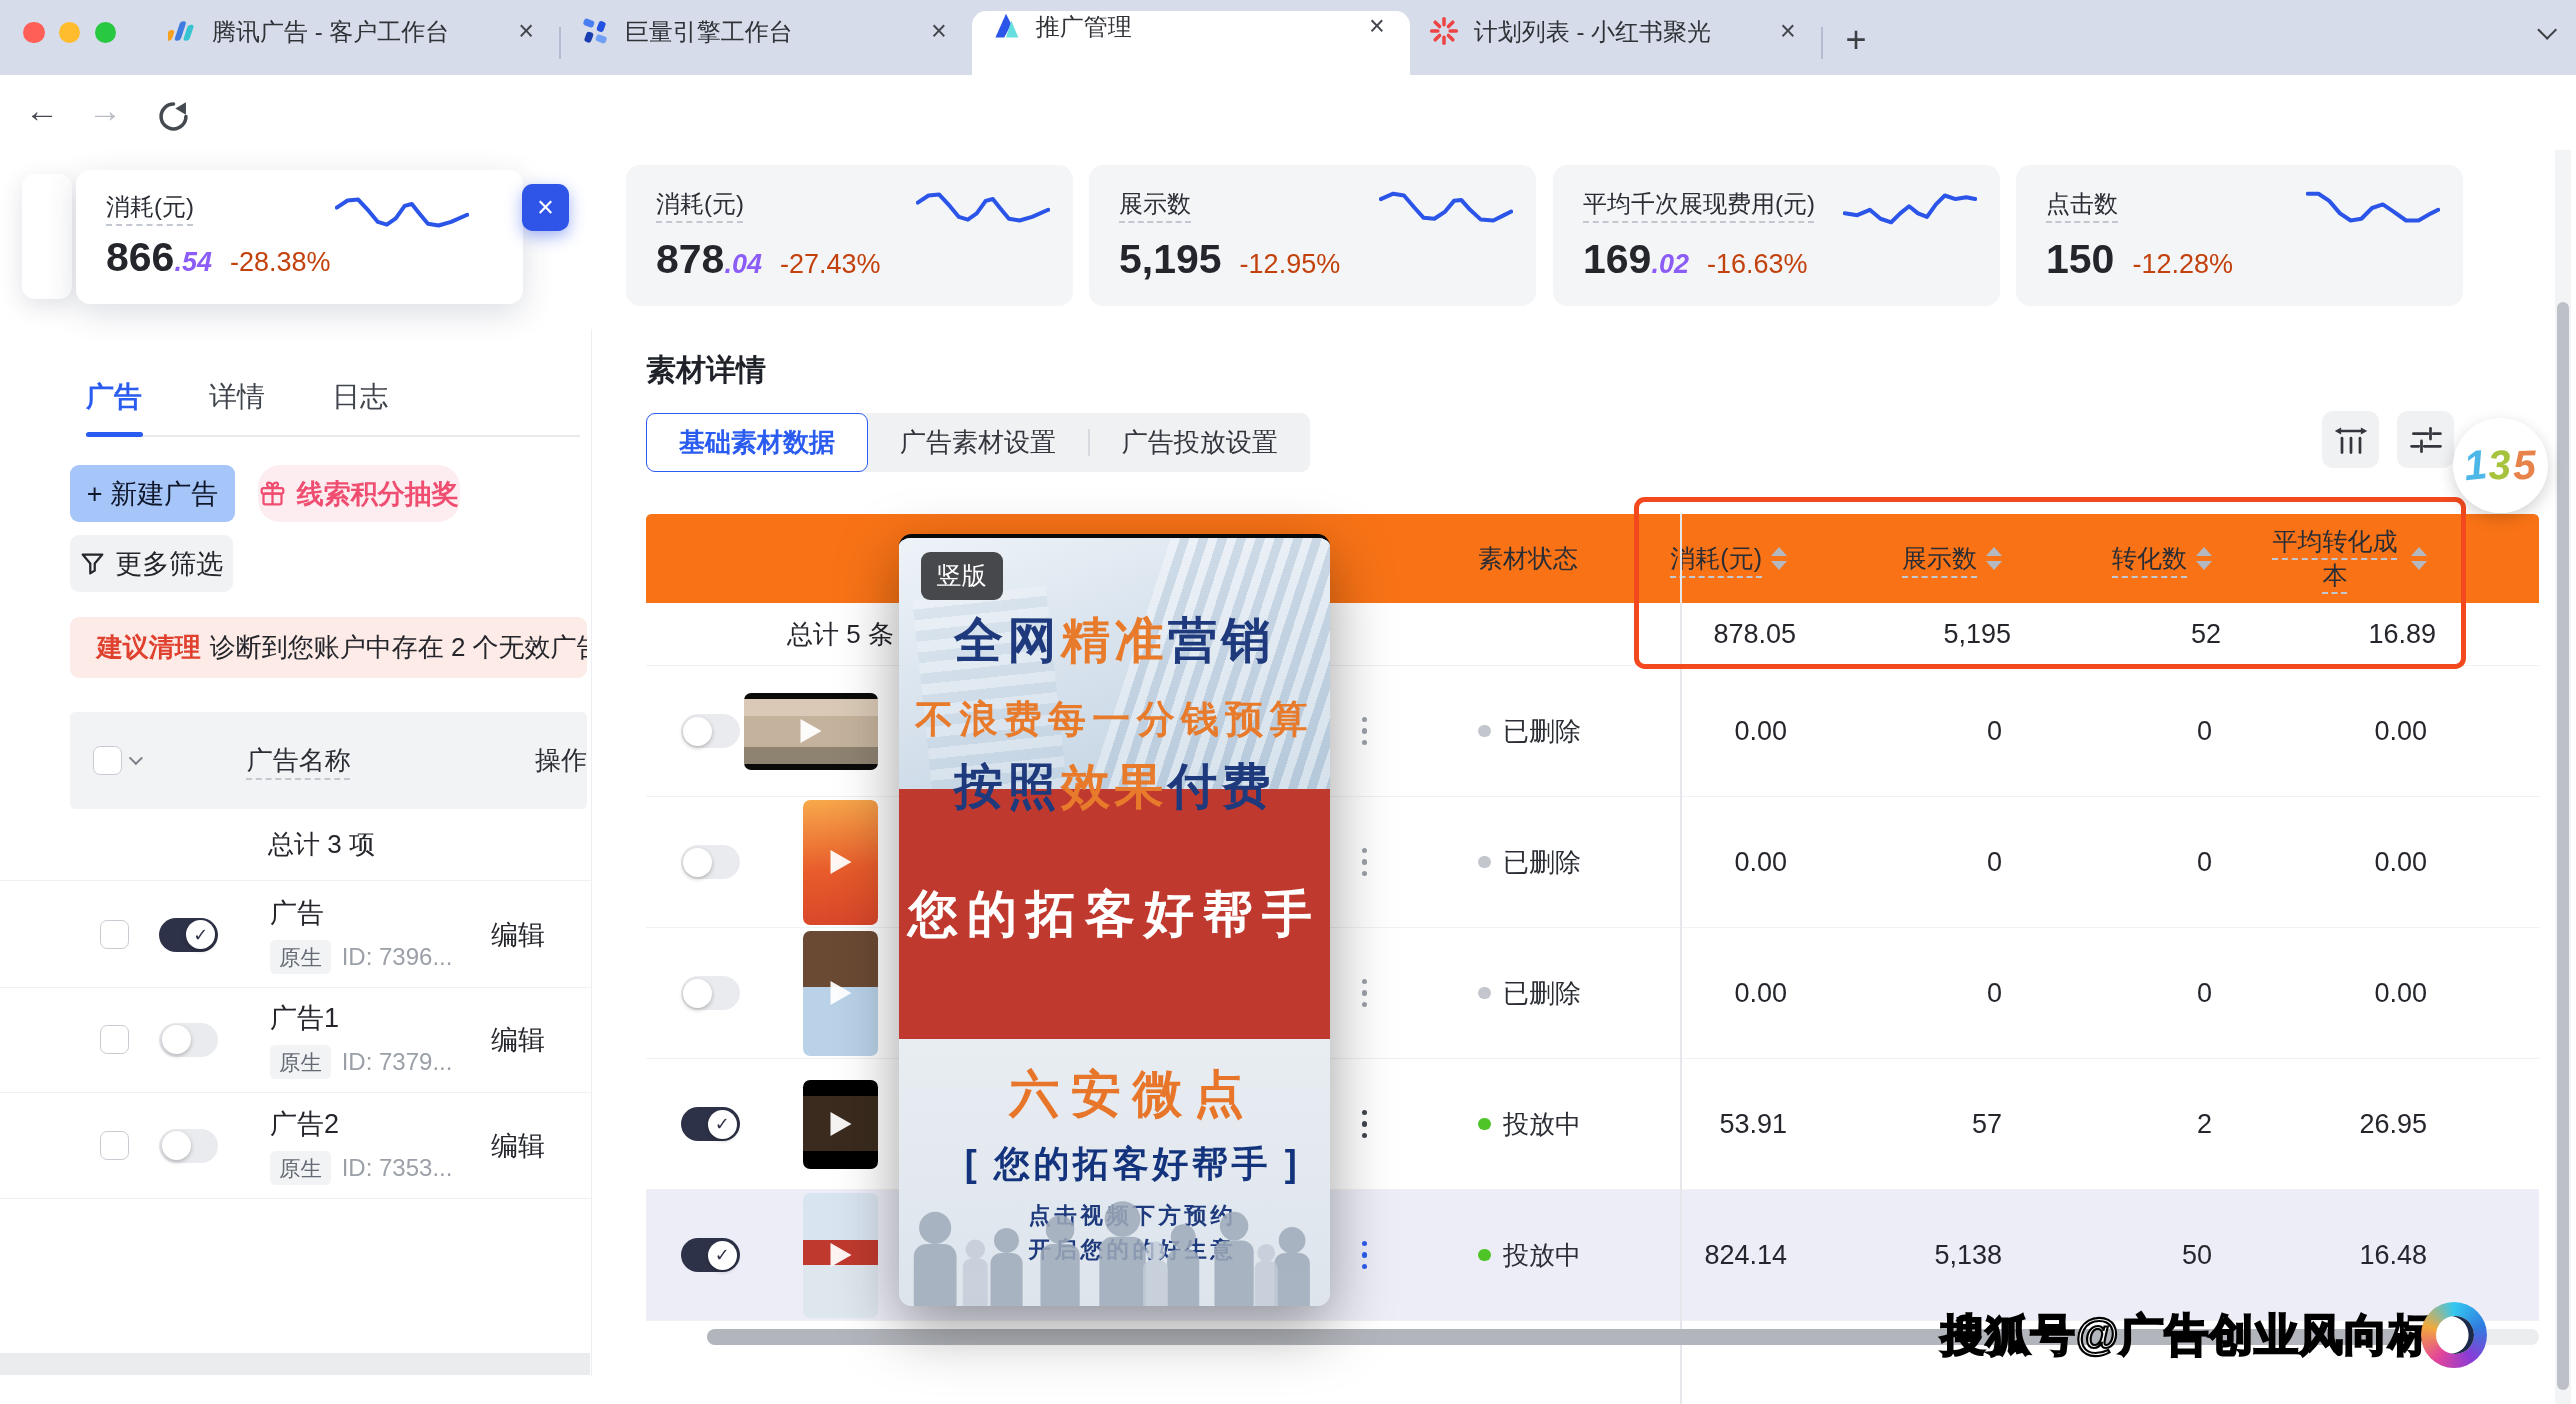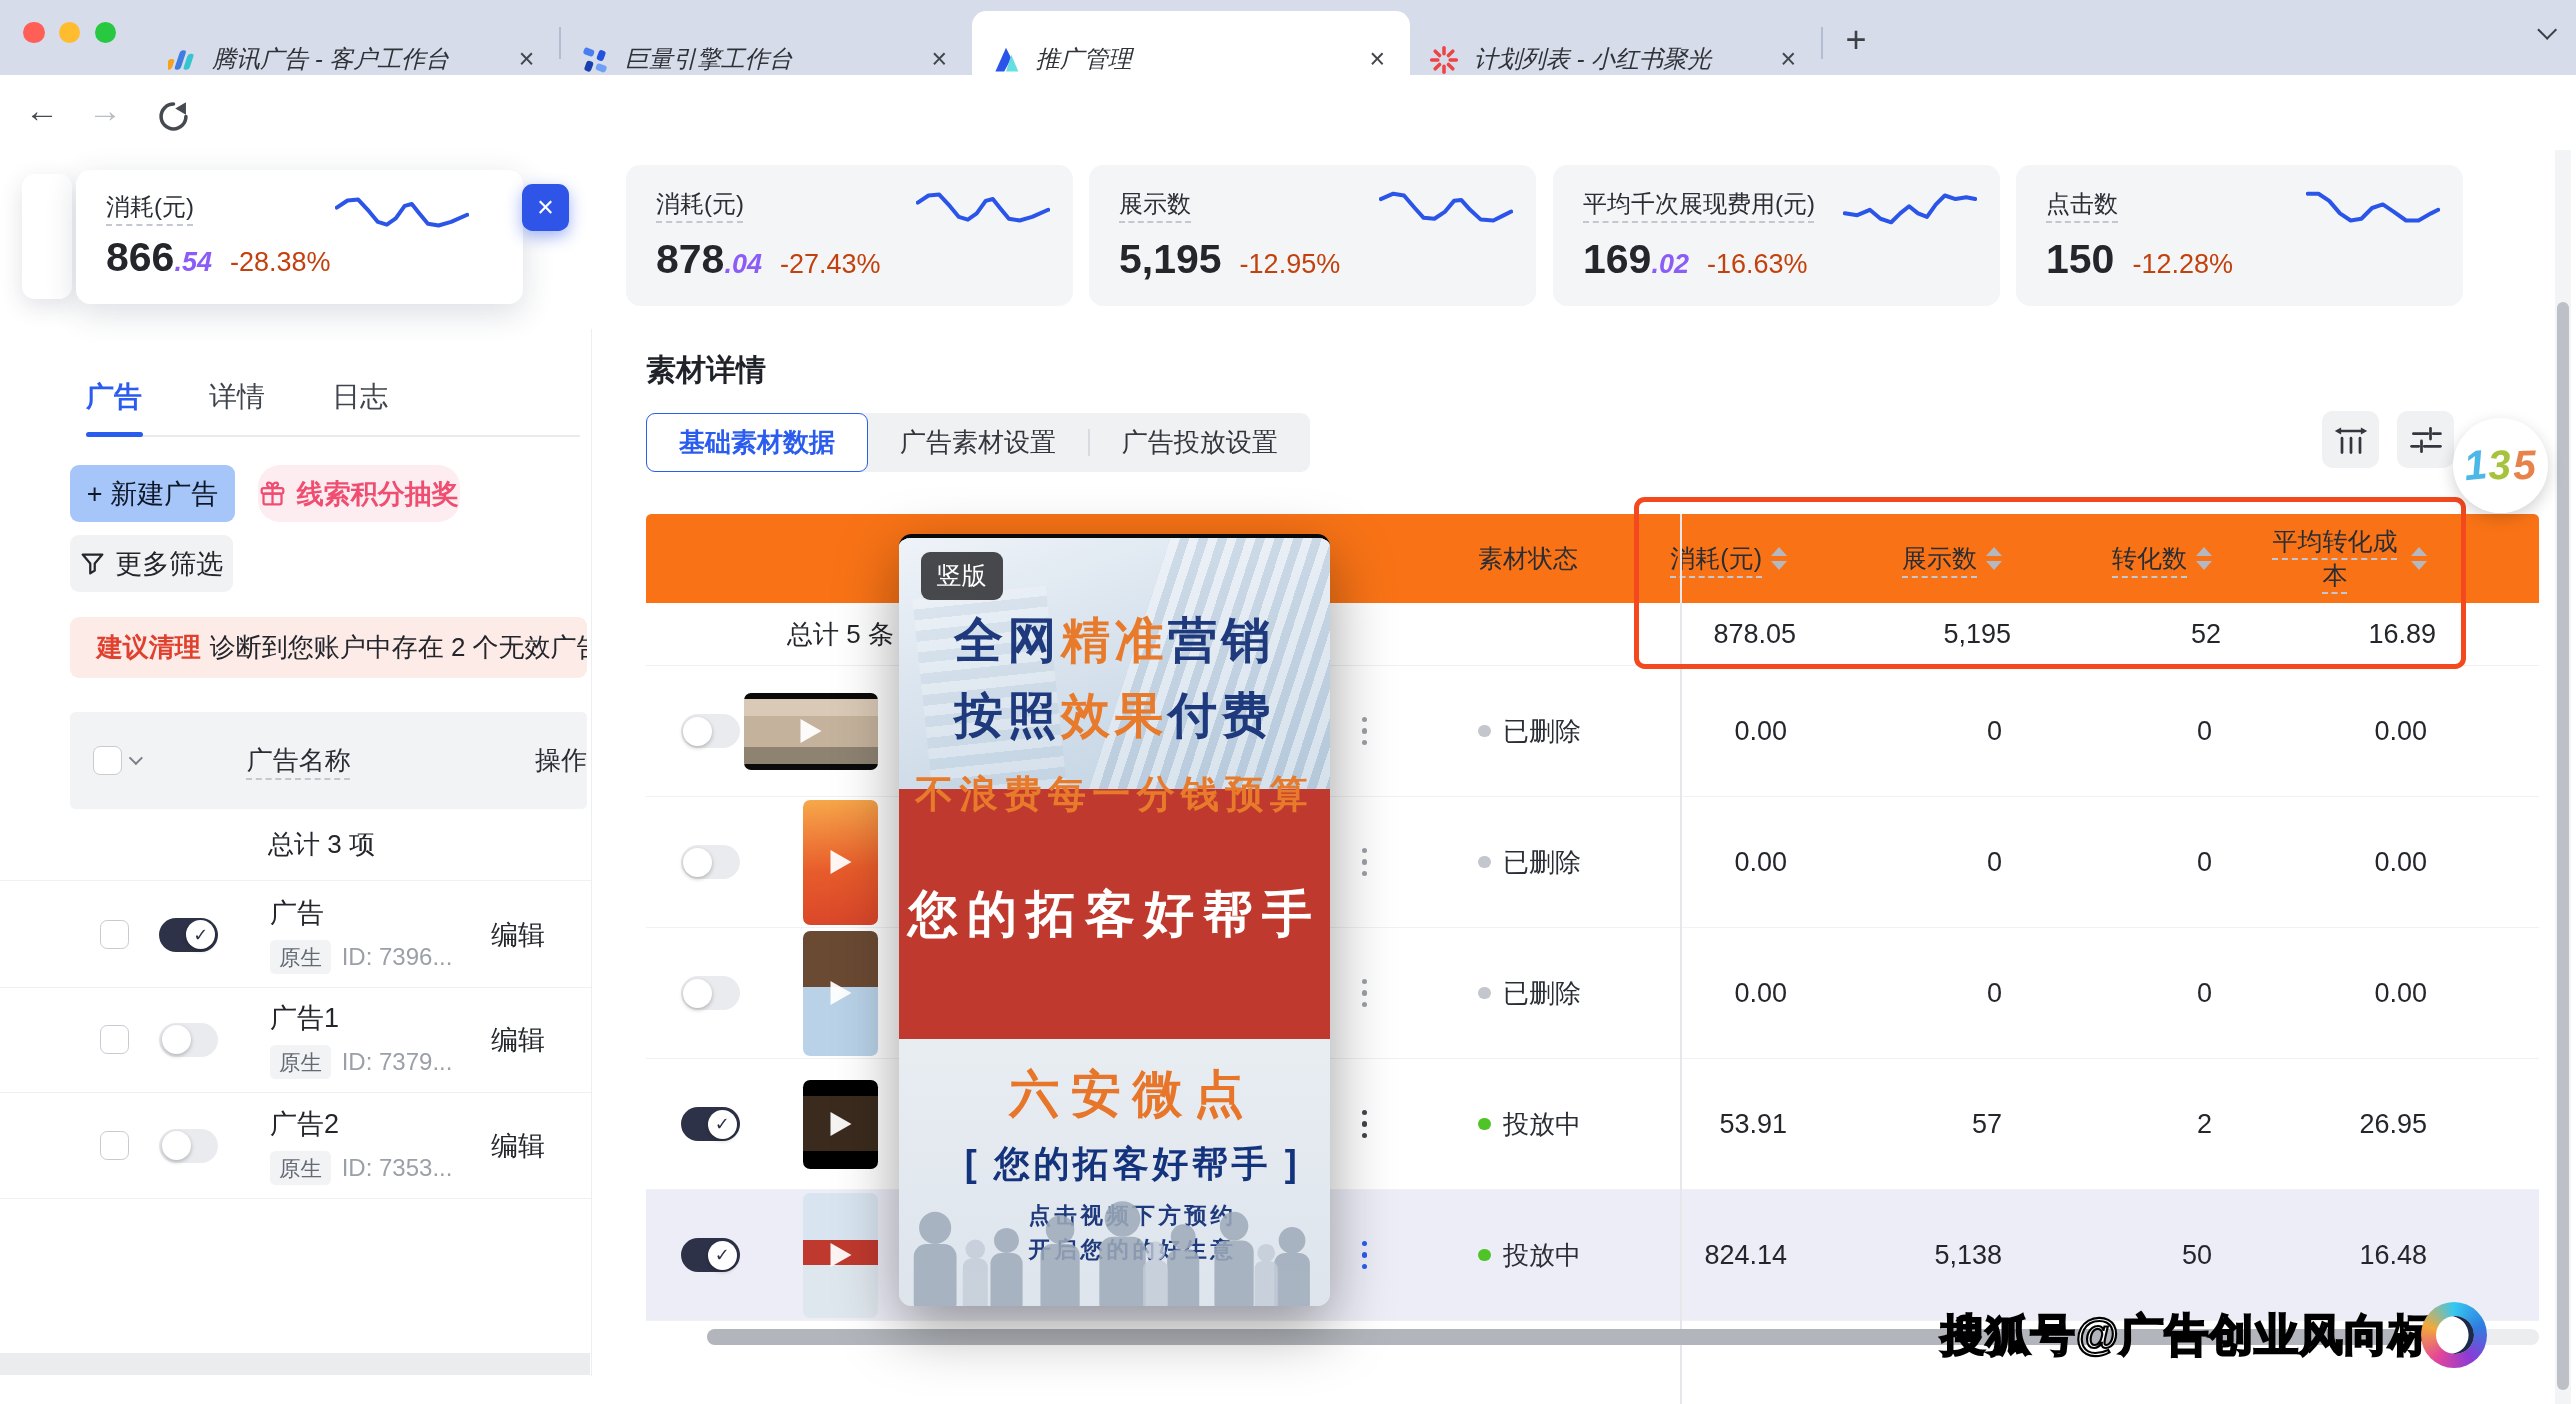--- a/index.html
+++ b/index.html
@@ -4,22 +4,22 @@
 <style>
   * { margin:0; padding:0; box-sizing:border-box; }
   html,body { width:2576px; height:1404px; overflow:hidden; background:#fff;
     font-family:"Liberation Sans","DejaVu Sans",sans-serif; }
 
   
   .tabstrip { position:absolute; left:0; top:0; width:2576px; height:75px; background:#d6dcea; }
   .lights { position:absolute; left:23px; top:21.5px; display:flex; gap:14.3px; }
   .light { width:21.5px; height:21.5px; border-radius:50%; }
   .tabs { position:absolute; left:148px; top:10.7px; display:flex; height:64px; align-items:flex-end; }
-  .tab { height:59px; display:flex; align-items:flex-end; padding:0 16px 0 19.7px; width:411px;
-         color:#2f3237; font-size:24px; position:relative;font-style:italic; }
+  .tab { height:59px; display:flex; align-items:flex-start; padding:0 16px 0 19.7px; width:411px;
+         color:#2f3237; font-size:24px; position:relative; }
   .tab .ttl { flex:1; white-space:nowrap; overflow:hidden; margin-left:14.3px; }
   .tab .x { font-size:27px; color:#43464c; padding:0 9px; }
   .tab.active { background:#fff; border-radius:14.3px 14.3px 0 0; height:64px; width:438px; }
   .tabsep { width:1.8px; height:32px; background:#b3bcd0; align-self:center; }
   .newtab { font-size:36px; color:#3c4045; margin-left:23px; align-self:center; padding-bottom:5.4px;}
   .strip-chev { position:absolute; right:16px; top:23px; width:19.7px; height:19.7px; }
   .chev-d { width:14.3px; height:14.3px; border-right:2.7px solid #3c4045; border-bottom:2.7px solid #3c4045; transform:rotate(45deg); }
 
   .ticon { width:30px; height:30px; flex:0 0 auto; }
 
@@ -710,24 +710,24 @@
     </div>
 
   <div class="preview">
     <div class="pv-badge">竖版</div>
     <div class="pv-photo">
       <div class="bld1"></div>
         <div class="bld2"></div>
       <div class="pv-h pv-h1">
         <span class="navy">全网</span><span class="oran">精准</span><span class="navy">营销</span>
       </div>
+      <div class="pv-h pv-h3">不浪费每一分钱预算</div>
       <div class="pv-h pv-h2">
         <span class="navy">按照</span><span class="oran">效果</span><span class="navy">付费</span>
       </div>
-      <div class="pv-h pv-h3">不浪费每一分钱预算</div>
     </div>
     <div class="pv-band">
       <span>您的拓客好帮手</span>
     </div>
     <div class="pv-bottom">
       <div class="pv-brand">六安微点</div>
       <div class="pv-bracket">[ 您的拓客好帮手 ]</div>
       <div class="pv-tip">点击视频下方预约</div>
       <div class="pv-tip2">开启您的的好生意</div>
       <svg class="pv-people" viewBox="0 0 482 130">

